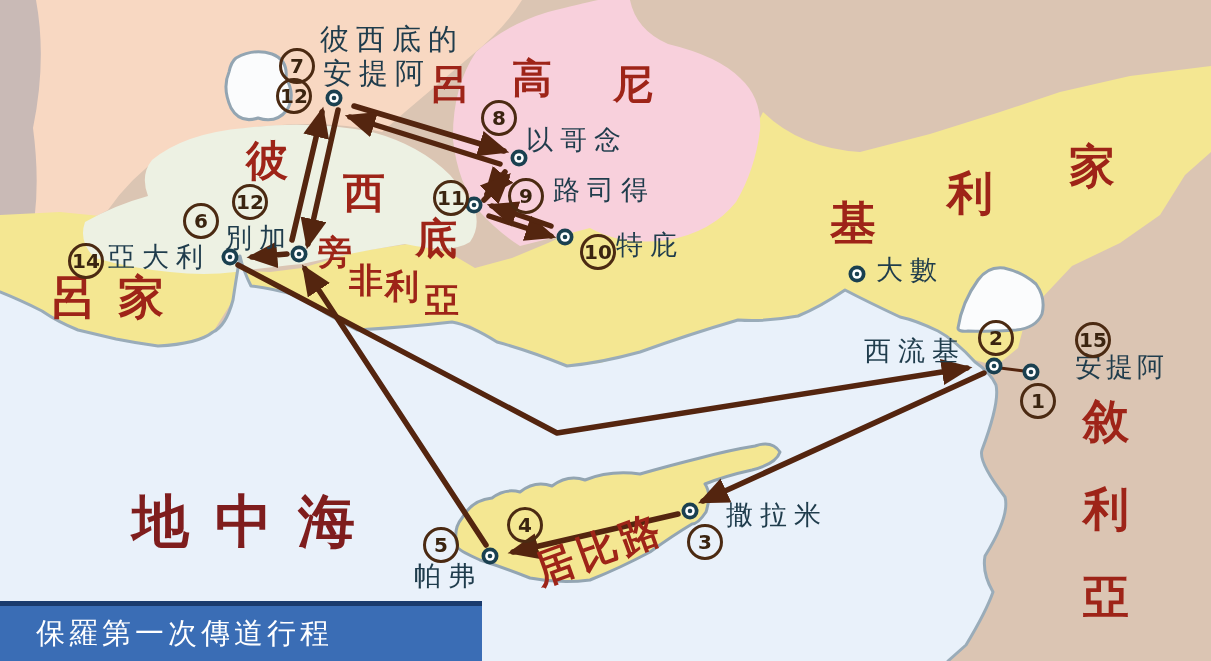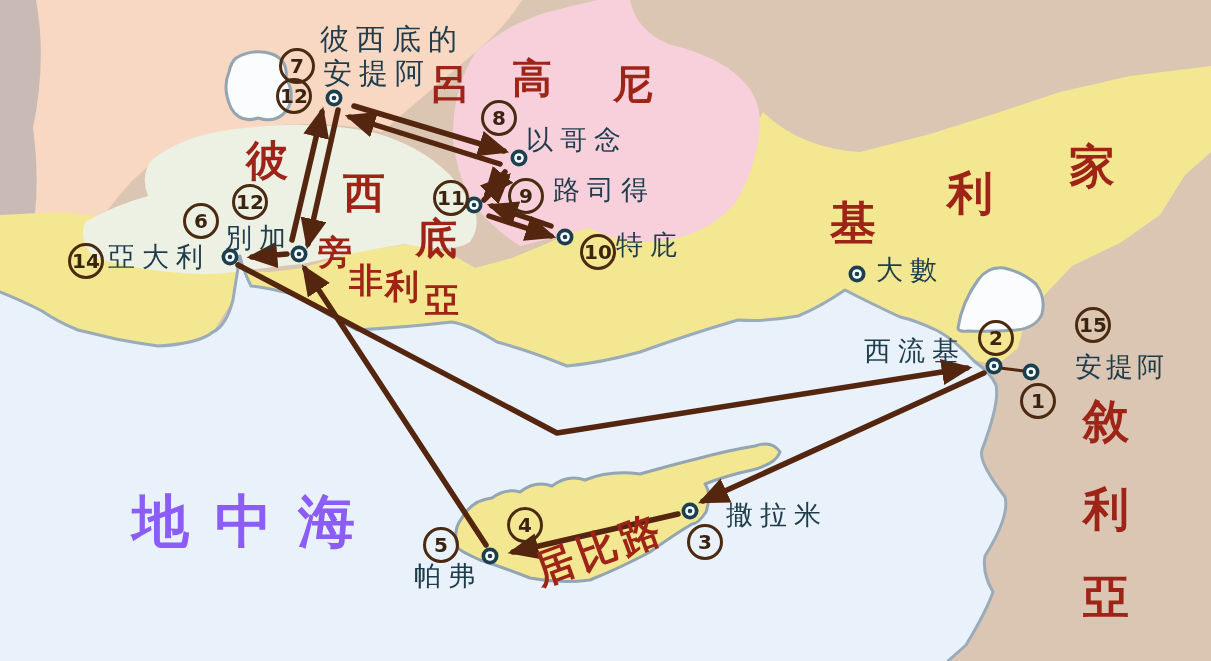--- a/index.html
+++ b/index.html
@@ -3,21 +3,21 @@
 <meta charset="utf-8">
 <style>
   html,body{margin:0;padding:0;background:#fff;}
   #map{position:relative;width:1211px;height:661px;overflow:hidden;font-family:"DejaVu Serif","Liberation Serif",serif;background:#e9f1fa;}
   #map svg{position:absolute;left:0;top:0;}
   .char{position:absolute;font-weight:bold;color:#9e2418;line-height:1;white-space:nowrap;}
   .city{position:absolute;font-weight:normal;color:#1f3c4c;font-size:27px;letter-spacing:7px;line-height:1.1;white-space:nowrap;}
   .wp{position:absolute;width:36px;height:36px;border:3px solid #4b2a12;border-radius:50%;
       color:#3a2410;font-weight:bold;font-size:20px;display:flex;align-items:center;justify-content:center;
       box-sizing:border-box;font-family:"DejaVu Sans","Liberation Sans",sans-serif;line-height:1;}
-  .sea-label{position:absolute;left:132px;top:484px;font-size:57px;font-weight:bold;color:#8b5cf6;letter-spacing:26px;white-space:nowrap;}
+  .sea-label{position:absolute;left:132px;top:484px;font-size:57px;font-weight:bold;color:#7f1d1d;letter-spacing:26px;white-space:nowrap;}
   .region-rot{position:absolute;left:536px;top:545px;font-size:40px;font-weight:bold;color:#9e2418;
       letter-spacing:5px;white-space:nowrap;transform:rotate(-20deg);transform-origin:left center;}
   .syria-col{position:absolute;left:1083px;top:398px;display:flex;flex-direction:column;gap:42px;
       font-size:46px;font-weight:bold;color:#9e2418;line-height:1;}
   #titlebar{position:absolute;left:0;top:601px;width:482px;height:60px;background:#3a6db5;
       border-top:5px solid #1a3b6d;box-sizing:border-box;}
   #titlebar .t{margin:8px 0 0 36px;font-size:29px;color:#ffffff;letter-spacing:4px;white-space:nowrap;}
 </style>
 </head>
 <body>
@@ -164,20 +164,21 @@
 
   <div class="char" style="left:246px;top:140px;font-size:42px">彼</div>
   <div class="char" style="left:343px;top:172px;font-size:42px">西</div>
   <div class="char" style="left:415px;top:218px;font-size:42px">底</div>
 
   <div class="char" style="left:318px;top:235px;font-size:34px">旁</div>
   <div class="char" style="left:349px;top:263px;font-size:34px">非</div>
   <div class="char" style="left:385px;top:269px;font-size:34px">利</div>
   <div class="char" style="left:425px;top:283px;font-size:34px">亞</div>
 
+  <div class="char" style="left:50px;top:274px;font-size:46px;letter-spacing:22px">呂家</div>
 
   <div class="char" style="left:830px;top:200px;font-size:46px">基</div>
   <div class="char" style="left:947px;top:170px;font-size:46px">利</div>
   <div class="char" style="left:1069px;top:143px;font-size:46px">家</div>
 
   <div class="syria-col">
     <span>敘</span>
     <span>利</span>
     <span>亞</span>
   </div>
@@ -206,16 +207,19 @@
   <div class="wp" style="left:423px;top:527px">5</div>
   <div class="wp" style="left:183px;top:203px">6</div>
   <div class="wp" style="left:279px;top:48px">7</div>
   <div class="wp" style="left:481px;top:100px">8</div>
   <div class="wp" style="left:508px;top:178px">9</div>
   <div class="wp" style="left:580px;top:234px">10</div>
   <div class="wp" style="left:433px;top:180px">11</div>
   <div class="wp" style="left:276px;top:78px">12</div>
   <div class="wp" style="left:232px;top:184px">12</div>
   <div class="wp" style="left:68px;top:243px">14</div>
-  <div class="wp" style="left:1075px;top:307px">15</div>
-
+  <div class="wp" style="left:1075px;top:322px">15</div>
+
+  <div id="titlebar">
+    <div class="t">保羅第一次傳道行程</div>
+  </div>
 
 </div>
 
 </body></html>

